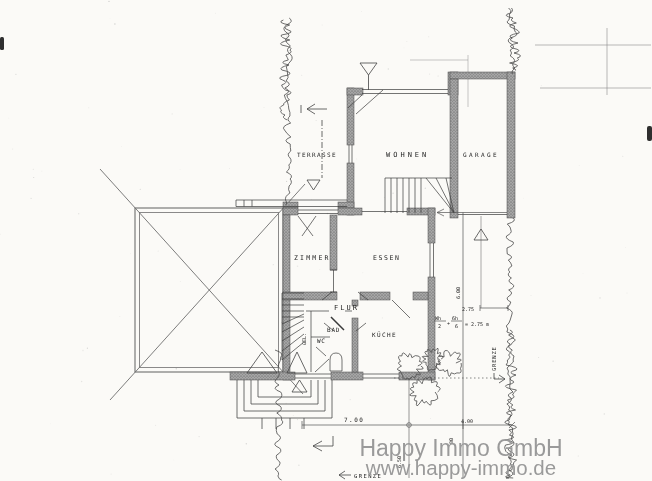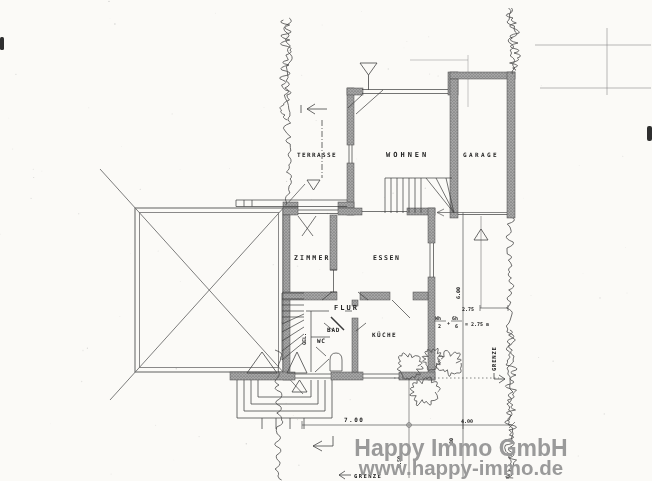--- a/index.html
+++ b/index.html
@@ -1,17 +1,17 @@
 <!DOCTYPE html>
 <html><head>
 <meta charset="utf-8">
 <style>
   html,body{margin:0;padding:0;background:#e8e8e8;}
   #page{position:relative;width:652px;height:481px;background:#fbfaf7;overflow:hidden;
-        font-family:"DejaVu Sans Mono",monospace;font-weight:bold;}
+        font-family:"DejaVu Sans Mono",monospace;}
   svg{position:absolute;left:0;top:0;}
   text{fill:#242424;}
   .lbl{font-family:"DejaVu Sans Mono",monospace;}
   .wm{font-family:"Liberation Sans",sans-serif;fill:#9a9a9a;}
   .dim{font-family:"DejaVu Sans Mono",monospace;fill:#333;}
 </style>
 </head>
 <body>
 
 <div id="page">

